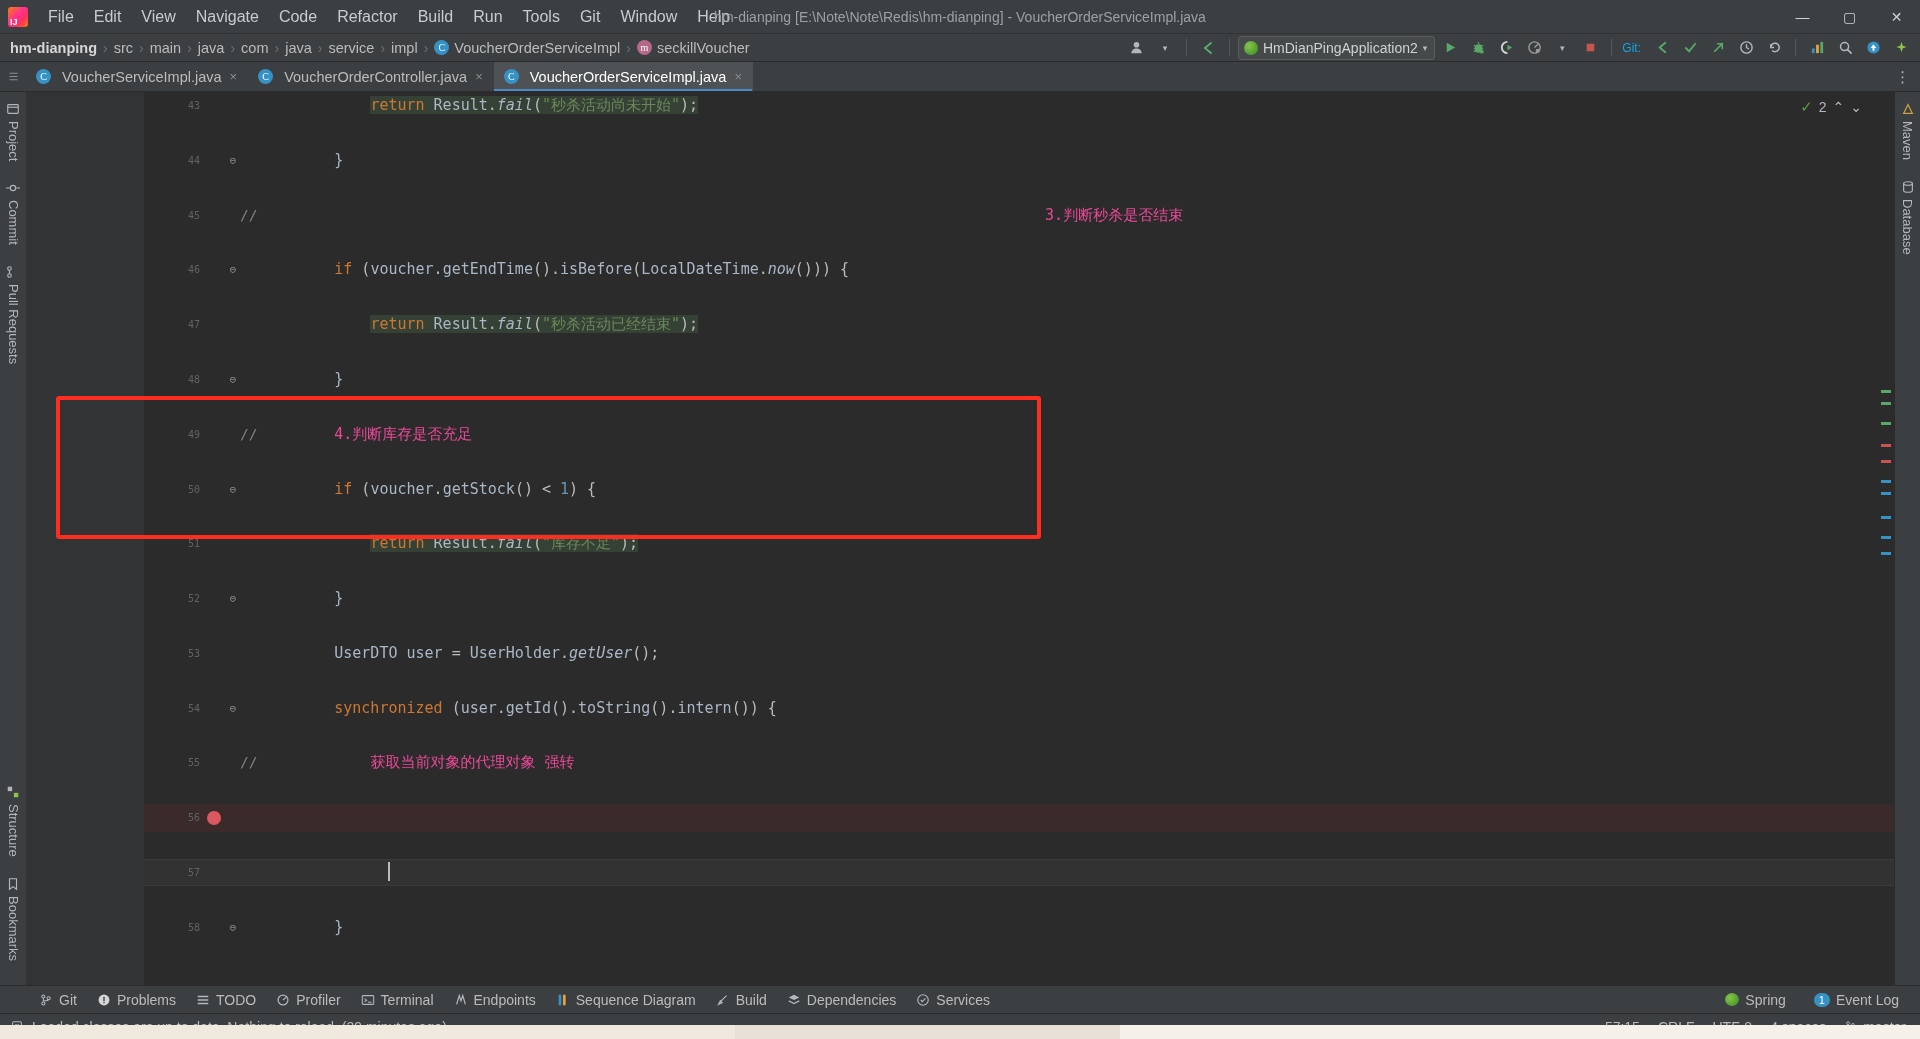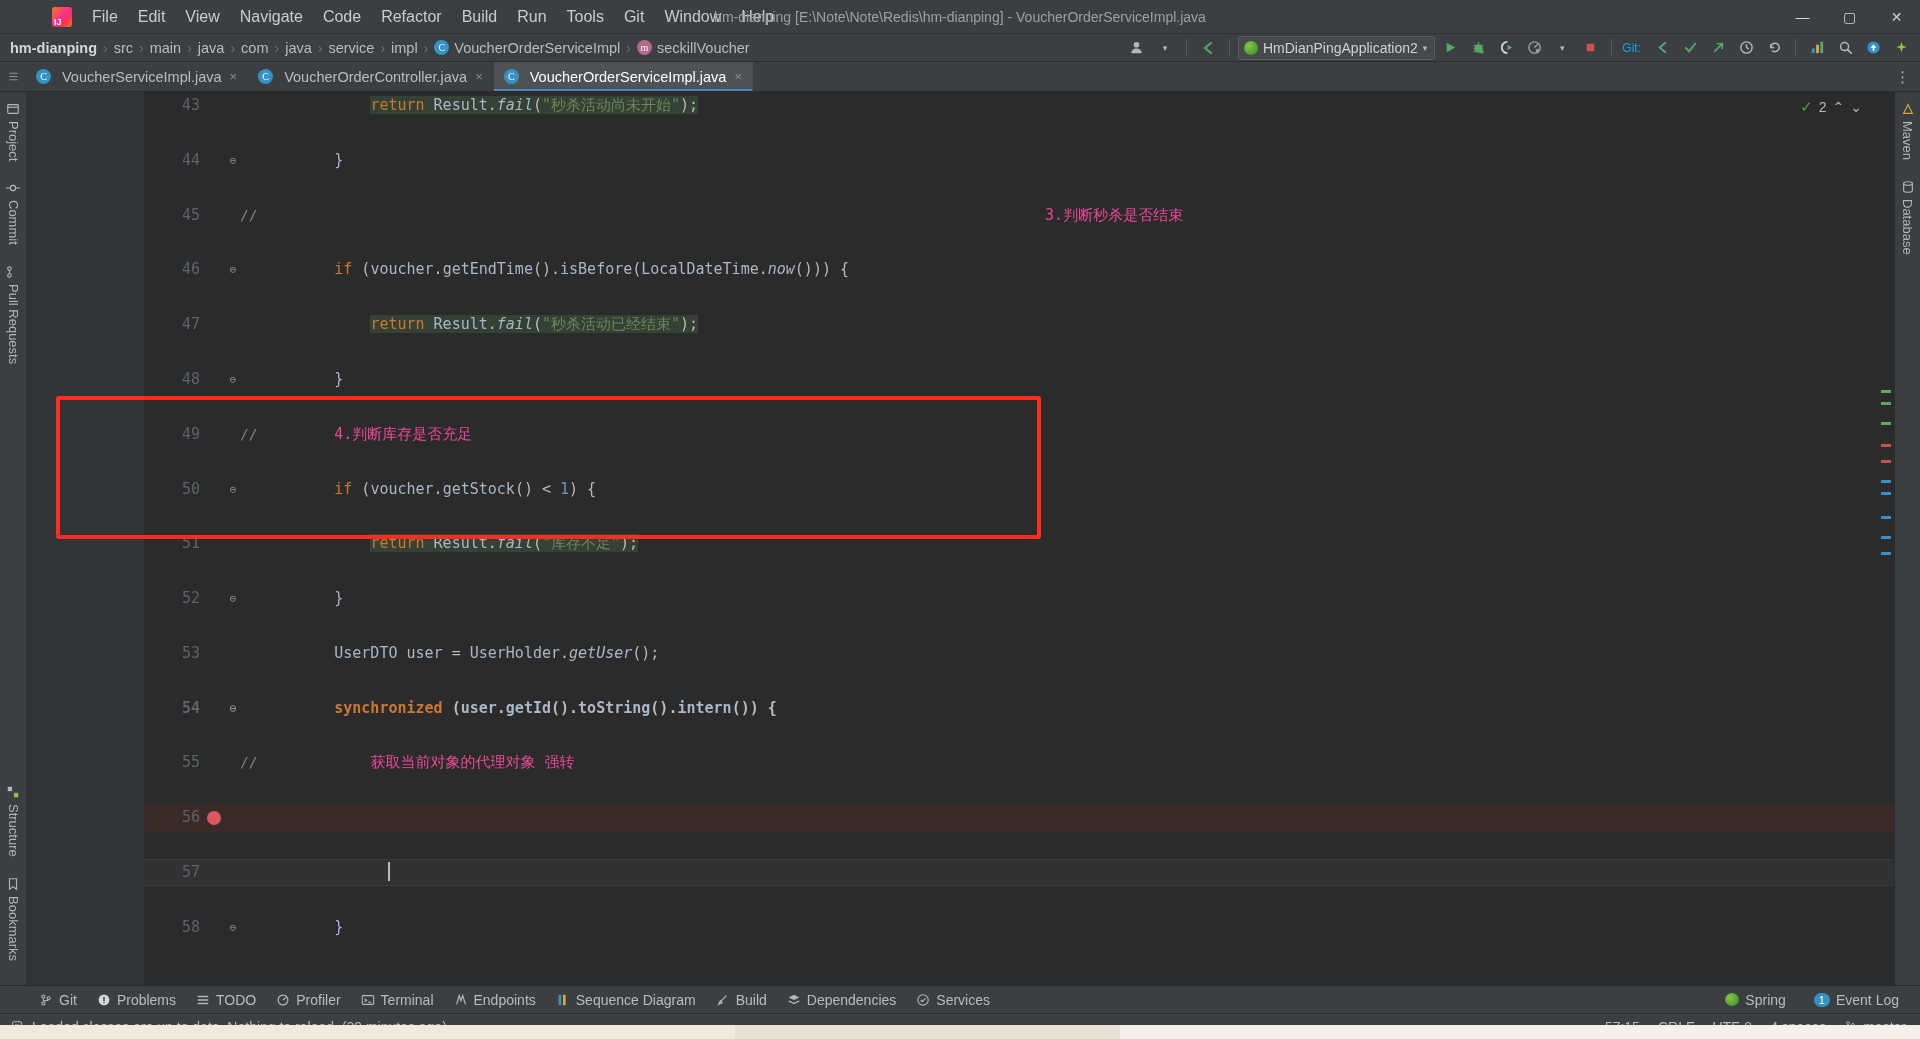--- a/index.html
+++ b/index.html
@@ -9,21 +9,21 @@
     font-family: "Liberation Sans", sans-serif;
     overflow: hidden;
     color: #bbbbbb;
     -webkit-font-smoothing: antialiased;
   }
   .app { width: 1920px; height: 1039px; display: flex; flex-direction: column; position: relative; background:#3c3f41; }
 
   
   .titlebar {
     height: 34px; background: #3c3f41; display: flex; align-items: center;
-    border-bottom: 1px solid #323232; position: relative; flex: 0 0 34px; padding-left: 44px;
+    border-bottom: 1px solid #323232; position: relative; flex: 0 0 34px;
   }
   .ij-logo {
     width: 20px; height: 20px; margin-left: 8px; margin-right: 10px;
     border-radius: 3px; position: relative; overflow: hidden;
     background: linear-gradient(135deg,#f97a12 0%, #ff318c 45%, #fe315d 70%, #f97a12 100%);
     flex: 0 0 20px;
   }
   .ij-logo::after {
     content: "IJ"; position: absolute; left: 2px; bottom: 0px;
     font-size: 9px; font-weight: bold; color: #fff; font-family:"Liberation Sans",sans-serif;
@@ -127,21 +127,21 @@
 
   .codewrap {
     position: absolute; inset: 0;
     font-family: "DejaVu Sans Mono", "Liberation Mono", monospace;
     font-size: 15px; line-height: 27.4px;
   }
   .row { height: 27.4px; display: flex; align-items: center; position: relative; white-space: pre; }
 
   .lnum {
     position: absolute; left: 0; width: 56px; text-align: right;
-    color: #606366; font-family:"DejaVu Sans Mono", monospace; font-size: 15px;
+    color: #606366; font-family:"DejaVu Sans Mono", monospace; font-size: 10px;
   }
   .fold {
     position: absolute; left: 82px; width: 14px; text-align: center;
     color: #8c8c8c; font-size: 11px;
   }
   .cmt-marker {
     position: absolute; left: 96px; color: #808080; font-size: 14.5px;
   }
 
   
@@ -477,21 +477,21 @@
             <div class="row" style="top: 27.4px;"><span class="lnum">44</span><span class="fold">⊖</span><span style="margin-left: 118px;">        <span class="id">}</span></span></div>
             <div class="row" style="top: 54.8px; justify-content: center;"><span class="lnum">45</span><span class="cmt-marker">//</span><span style="margin-left: 118px;">        <span class="cmt">3.判断秒杀是否结束</span></span></div>
             <div class="row" style="top: 82.2px;"><span class="lnum">46</span><span class="fold">⊖</span><span style="margin-left: 118px;">        <span class="kw">if</span> (<span class="id">voucher</span>.<span class="id">getEndTime</span>().<span class="id">isBefore</span>(<span class="id">LocalDateTime</span>.<span class="mth">now</span>())) {</span></div>
             <div class="row" style="top: 109.6px;"><span class="lnum">47</span><span style="margin-left: 118px;">            <span class="strhl"><span class="kw">return</span> <span class="id">Result</span>.<span class="mth">fail</span>(<span class="str">"秒杀活动已经结束"</span>);</span></span></div>
             <div class="row" style="top: 137px;"><span class="lnum">48</span><span class="fold">⊖</span><span style="margin-left: 118px;">        <span class="id">}</span></span></div>
             <div class="row" style="top: 164.4px;"><span class="lnum">49</span><span class="cmt-marker">//</span><span style="margin-left: 118px;">        <span class="cmt">4.判断库存是否充足</span></span></div>
             <div class="row" style="top: 191.8px;"><span class="lnum">50</span><span class="fold">⊖</span><span style="margin-left: 118px;">        <span class="kw">if</span> (<span class="id">voucher</span>.<span class="id">getStock</span>() &lt; <span class="num">1</span>) {</span></div>
             <div class="row" style="top: 219.2px;"><span class="lnum">51</span><span style="margin-left: 118px;">            <span class="strhl"><span class="kw">return</span> <span class="id">Result</span>.<span class="mth">fail</span>(<span class="str">"库存不足"</span>);</span></span></div>
             <div class="row" style="top: 246.6px;"><span class="lnum">52</span><span class="fold">⊖</span><span style="margin-left: 118px;">        <span class="id">}</span></span></div>
             <div class="row" style="top: 274px;"><span class="lnum">53</span><span style="margin-left: 118px;">        <span class="id">UserDTO user</span> = <span class="id">UserHolder</span>.<span class="mth">getUser</span>();</span></div>
-            <div class="row" style="top: 301.4px; font-weight: bold;"><span class="lnum">54</span><span class="fold">⊖</span><span style="margin-left: 118px;">        <span class="kw">synchronized</span> (<span class="id">user</span>.<span class="id">getId</span>().<span class="id">toString</span>().<span class="id">intern</span>()) {</span></div>
+            <div class="row" style="top: 301.4px;"><span class="lnum">54</span><span class="fold">⊖</span><span style="margin-left: 118px;">        <span class="kw">synchronized</span> (<span class="id">user</span>.<span class="id">getId</span>().<span class="id">toString</span>().<span class="id">intern</span>()) {</span></div>
             <div class="row" style="top: 328.8px;"><span class="lnum">55</span><span class="cmt-marker">//</span><span style="margin-left: 118px;">            <span class="cmt">获取当前对象的代理对象 强转</span></span></div>
             <div class="row" style="top: 356.2px;"><div class="line-hl-dark"></div><span class="lnum">56</span><span class="breakpoint"></span><span style="margin-left: 118px;">            <span class="id">VoucherOrderServiceImpl proxy</span> = (<span class="id">VoucherOrderServiceImpl</span>) <span class="id">AopContext</span>.<span class="mth">currentProxy</span>();</span></div>
             <div class="row" style="top: 383.6px;"><div class="line-caret"></div><span class="lnum">57</span><span style="margin-left: 118px;">            <span class="kw">re</span><span class="caretbar"></span><span class="kw">turn</span> <span class="id">proxy</span>.<span class="id">createVoucherOrder</span>(<span class="id">voucherId</span>);</span></div>
             <div class="row" style="top: 411px;"><span class="lnum">58</span><span class="fold">⊖</span><span style="margin-left: 118px;">        <span class="id">}</span></span></div>
             <div class="row" style="top: 449px;"><span class="lnum">59</span><span class="fold">⊖</span><span style="margin-left: 118px;">    <span class="id">}</span></span></div>
           </div>
       </div>
 
       <div class="inspect">
         <span class="chk">✓</span>

